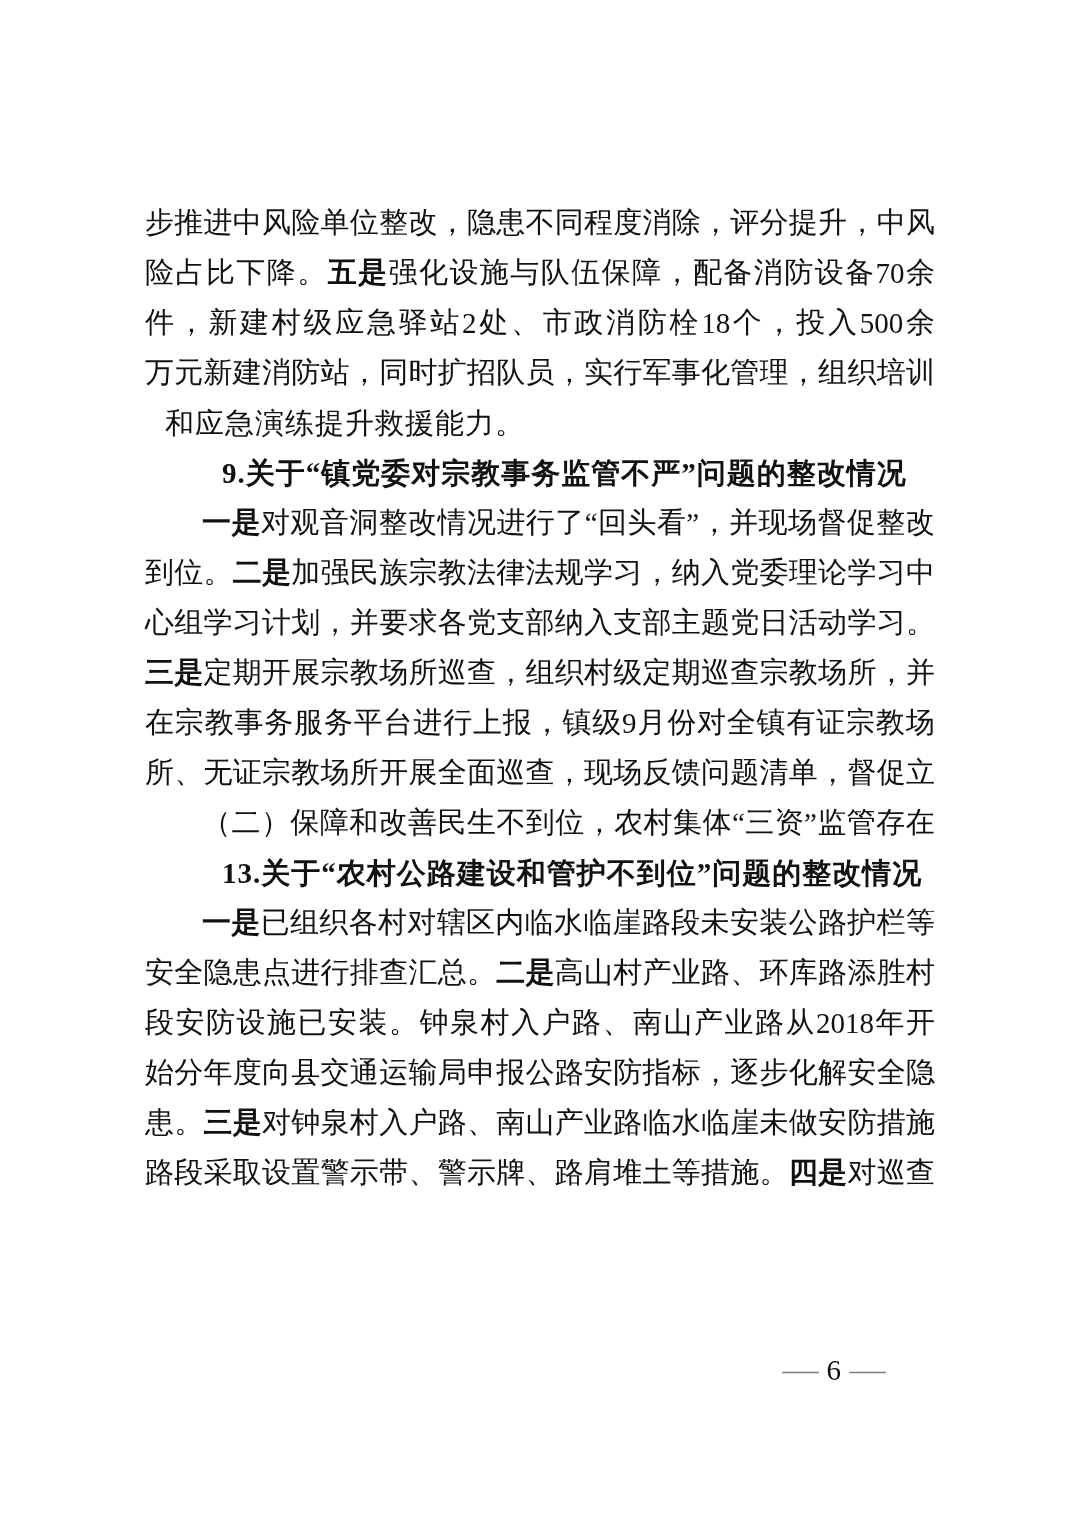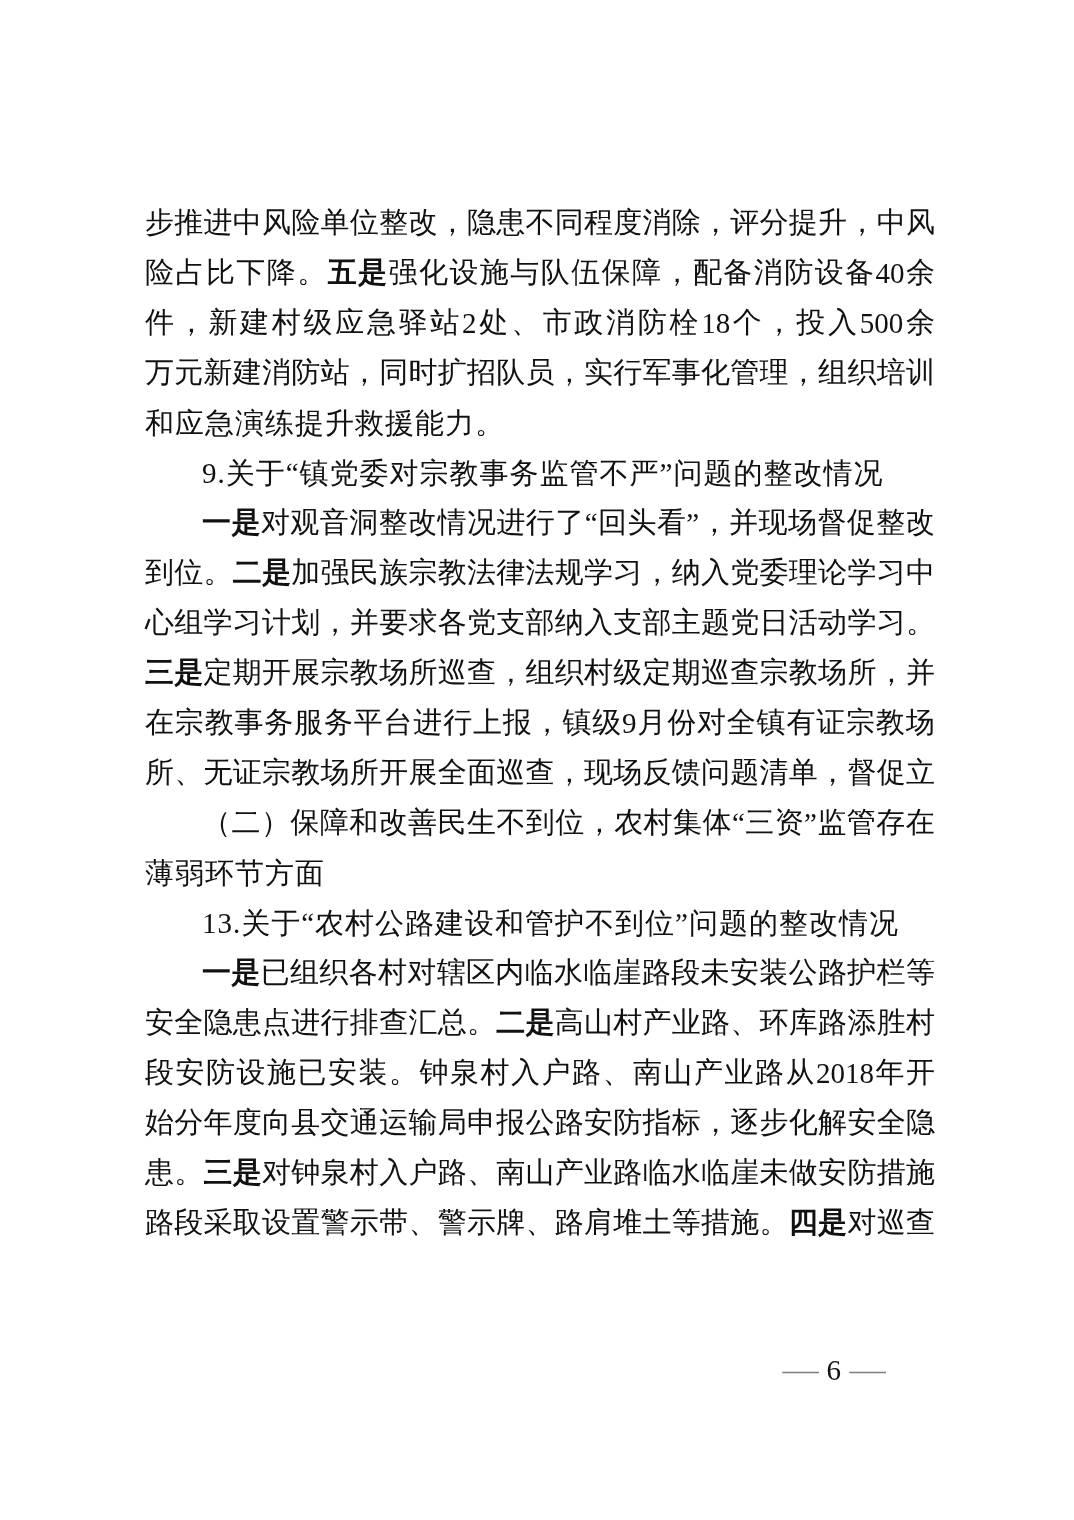--- a/index.html
+++ b/index.html
@@ -27,29 +27,30 @@
     font-size: 29px;
     display: flex;
     justify-content: space-between;
     align-items: center;
     white-space: nowrap;
   }
   .line.nojust {
     display: block;
     line-height: 50px;
     letter-spacing: 1px;
+    margin-left: 20px;
   }
   .line.indented {
     padding-left: 57px;
   }
   .bold {
     font-weight: 700;
   }
   .heading span {
-    font-weight: 400;
+    font-weight: 700;
   }
   .subheading span {
     
     font-weight: 400;
   }
   .footer {
     position: absolute;
     top: 1350px;
     right: 192px;
     height: 40px;
@@ -119,21 +120,21 @@
         <span>伍</span>
         <span>保</span>
         <span>障</span>
         <span>，</span>
         <span>配</span>
         <span>备</span>
         <span>消</span>
         <span>防</span>
         <span>设</span>
         <span>备</span>
-        <span>40</span>
+        <span>70</span>
         <span>余</span>
       </div>
       <div class="line body">
         <span>件</span>
         <span>，</span>
         <span>新</span>
         <span>建</span>
         <span>村</span>
         <span>级</span>
         <span>应</span>
@@ -381,21 +382,20 @@
         <span>体</span>
         <span>“</span>
         <span>三</span>
         <span>资</span>
         <span>”</span>
         <span>监</span>
         <span>管</span>
         <span>存</span>
         <span>在</span>
       </div>
-      <div class="line subheading nojust"><span>薄弱环节方面</span></div>
       <div class="line heading indented nojust"><span class="bold">13.关于“农村公路建设和管护不到位”问题的整改情况</span></div>
       <div class="line body indented">
         <span class="bold">一</span>
         <span class="bold">是</span>
         <span>已</span>
         <span>组</span>
         <span>织</span>
         <span>各</span>
         <span>村</span>
         <span>对</span>

